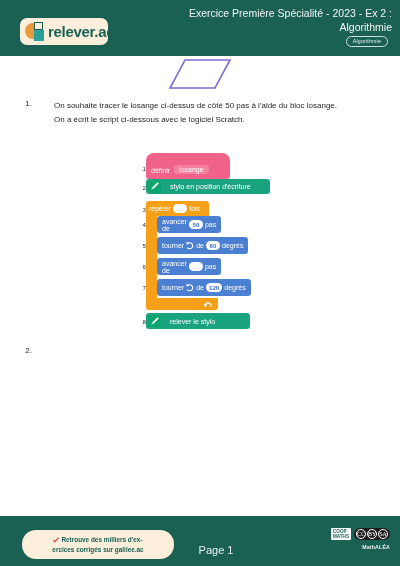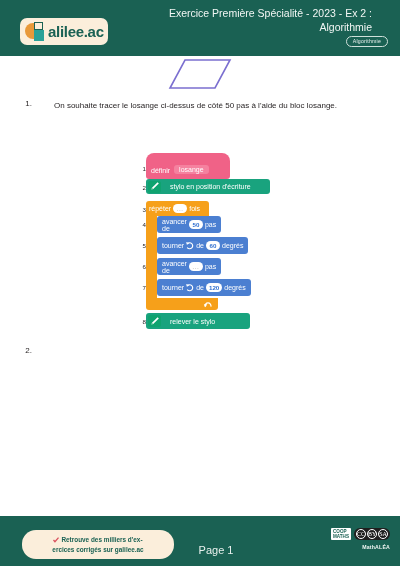--- a/index.html
+++ b/index.html
@@ -38,21 +38,21 @@
   }
   .logo-mark .sq-bot {
     position: absolute; left: 9px; top: 8px; width: 10px; height: 11px;
     background: #2aa198;
   }
   .logo-text {
     font-size: 15px; font-weight: 700; color: #1a6153;
     letter-spacing: -0.3px; margin-left: 1px;
   }
   .header-title {
-    position: absolute; right: 28px; top: 7px; width: 248px;
+    position: absolute; right: 8px; top: 7px; width: 248px;
     text-align: right; color: #f2f6f4;
     font-size: 10.5px; line-height: 13.5px; font-weight: 400;
   }
   .tag-badge {
     position: absolute; right: 12px; top: 36px;
     border: 0.8px solid #cfe0da; border-radius: 8px;
     padding: 1px 6px 1.5px 6px;
     font-size: 5.2px; color: #eaf2ef; letter-spacing: 0.2px;
   }
 
@@ -205,37 +205,38 @@
 
 <div class="page">
 
   <div class="header">
     <div class="logo-box">
       <span class="logo-mark">
         <span class="arc"></span>
         <span class="sq-top"></span>
         <span class="sq-bot"></span>
       </span>
-      <span class="logo-text">alilee.ac</span>
+      <span class="logo-text">relever.ac</span>
     </div>
     <div class="header-title">Exercice Première Spécialité - 2023 - Ex 2 : Algorithmie</div>
     <div class="tag-badge">Algorithmie</div>
   </div>
   <div class="header-rule"></div>
 
   <div class="figure-wrap">
     <svg width="64" height="32" viewBox="0 0 64 32">
       <polygon points="17,2 62,2 47,30 2,30" fill="none" stroke="#7b6fd0" stroke-width="1.6"></polygon>
     </svg>
   </div>
 
   <div class="qblock" id="q1">
     <div class="qnum">1.</div>
     <div class="qlines">
       <div class="qline">On souhaite tracer le losange ci-dessus de côté 50 pas à l'aide du bloc losange.</div>
+      <div class="qline">On a écrit le script ci-dessous avec le logiciel Scratch.</div>
     </div>
   </div>
 
   <div class="script">
 
     <div class="ln" style="top:11px">1</div>
     <div class="define-blk">
       <span>définir</span>
       <span class="name-pill">losange</span>
     </div>

